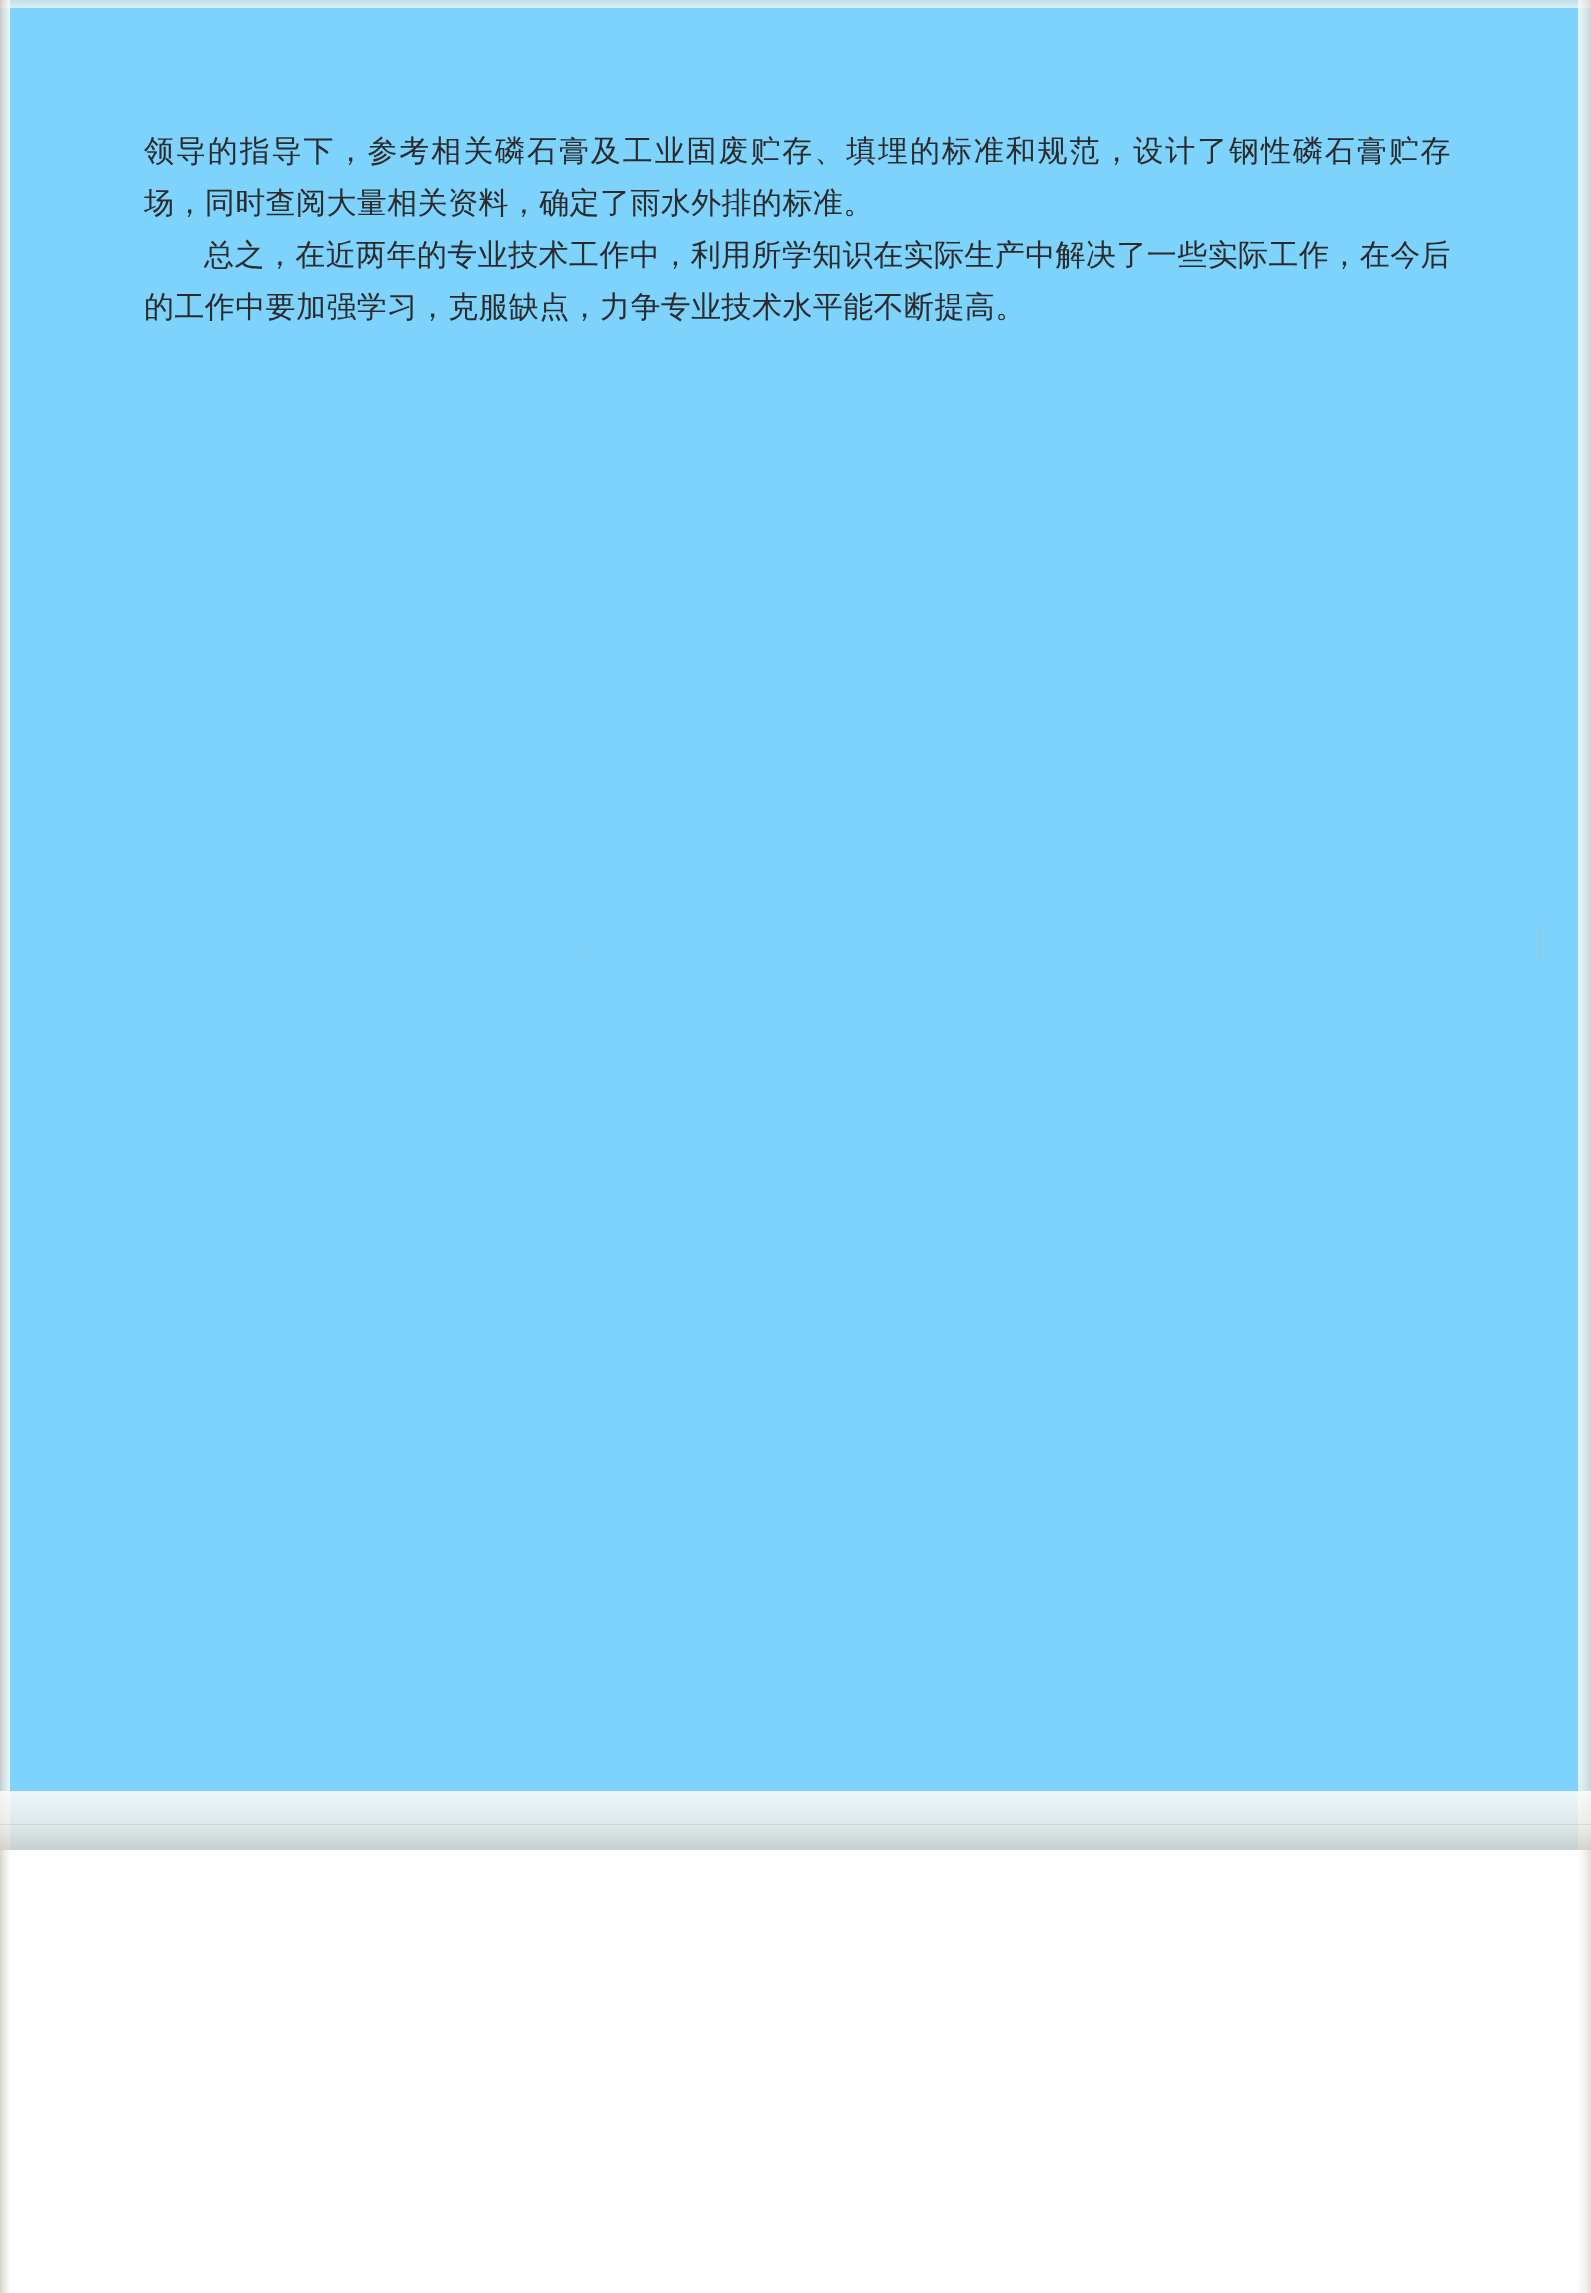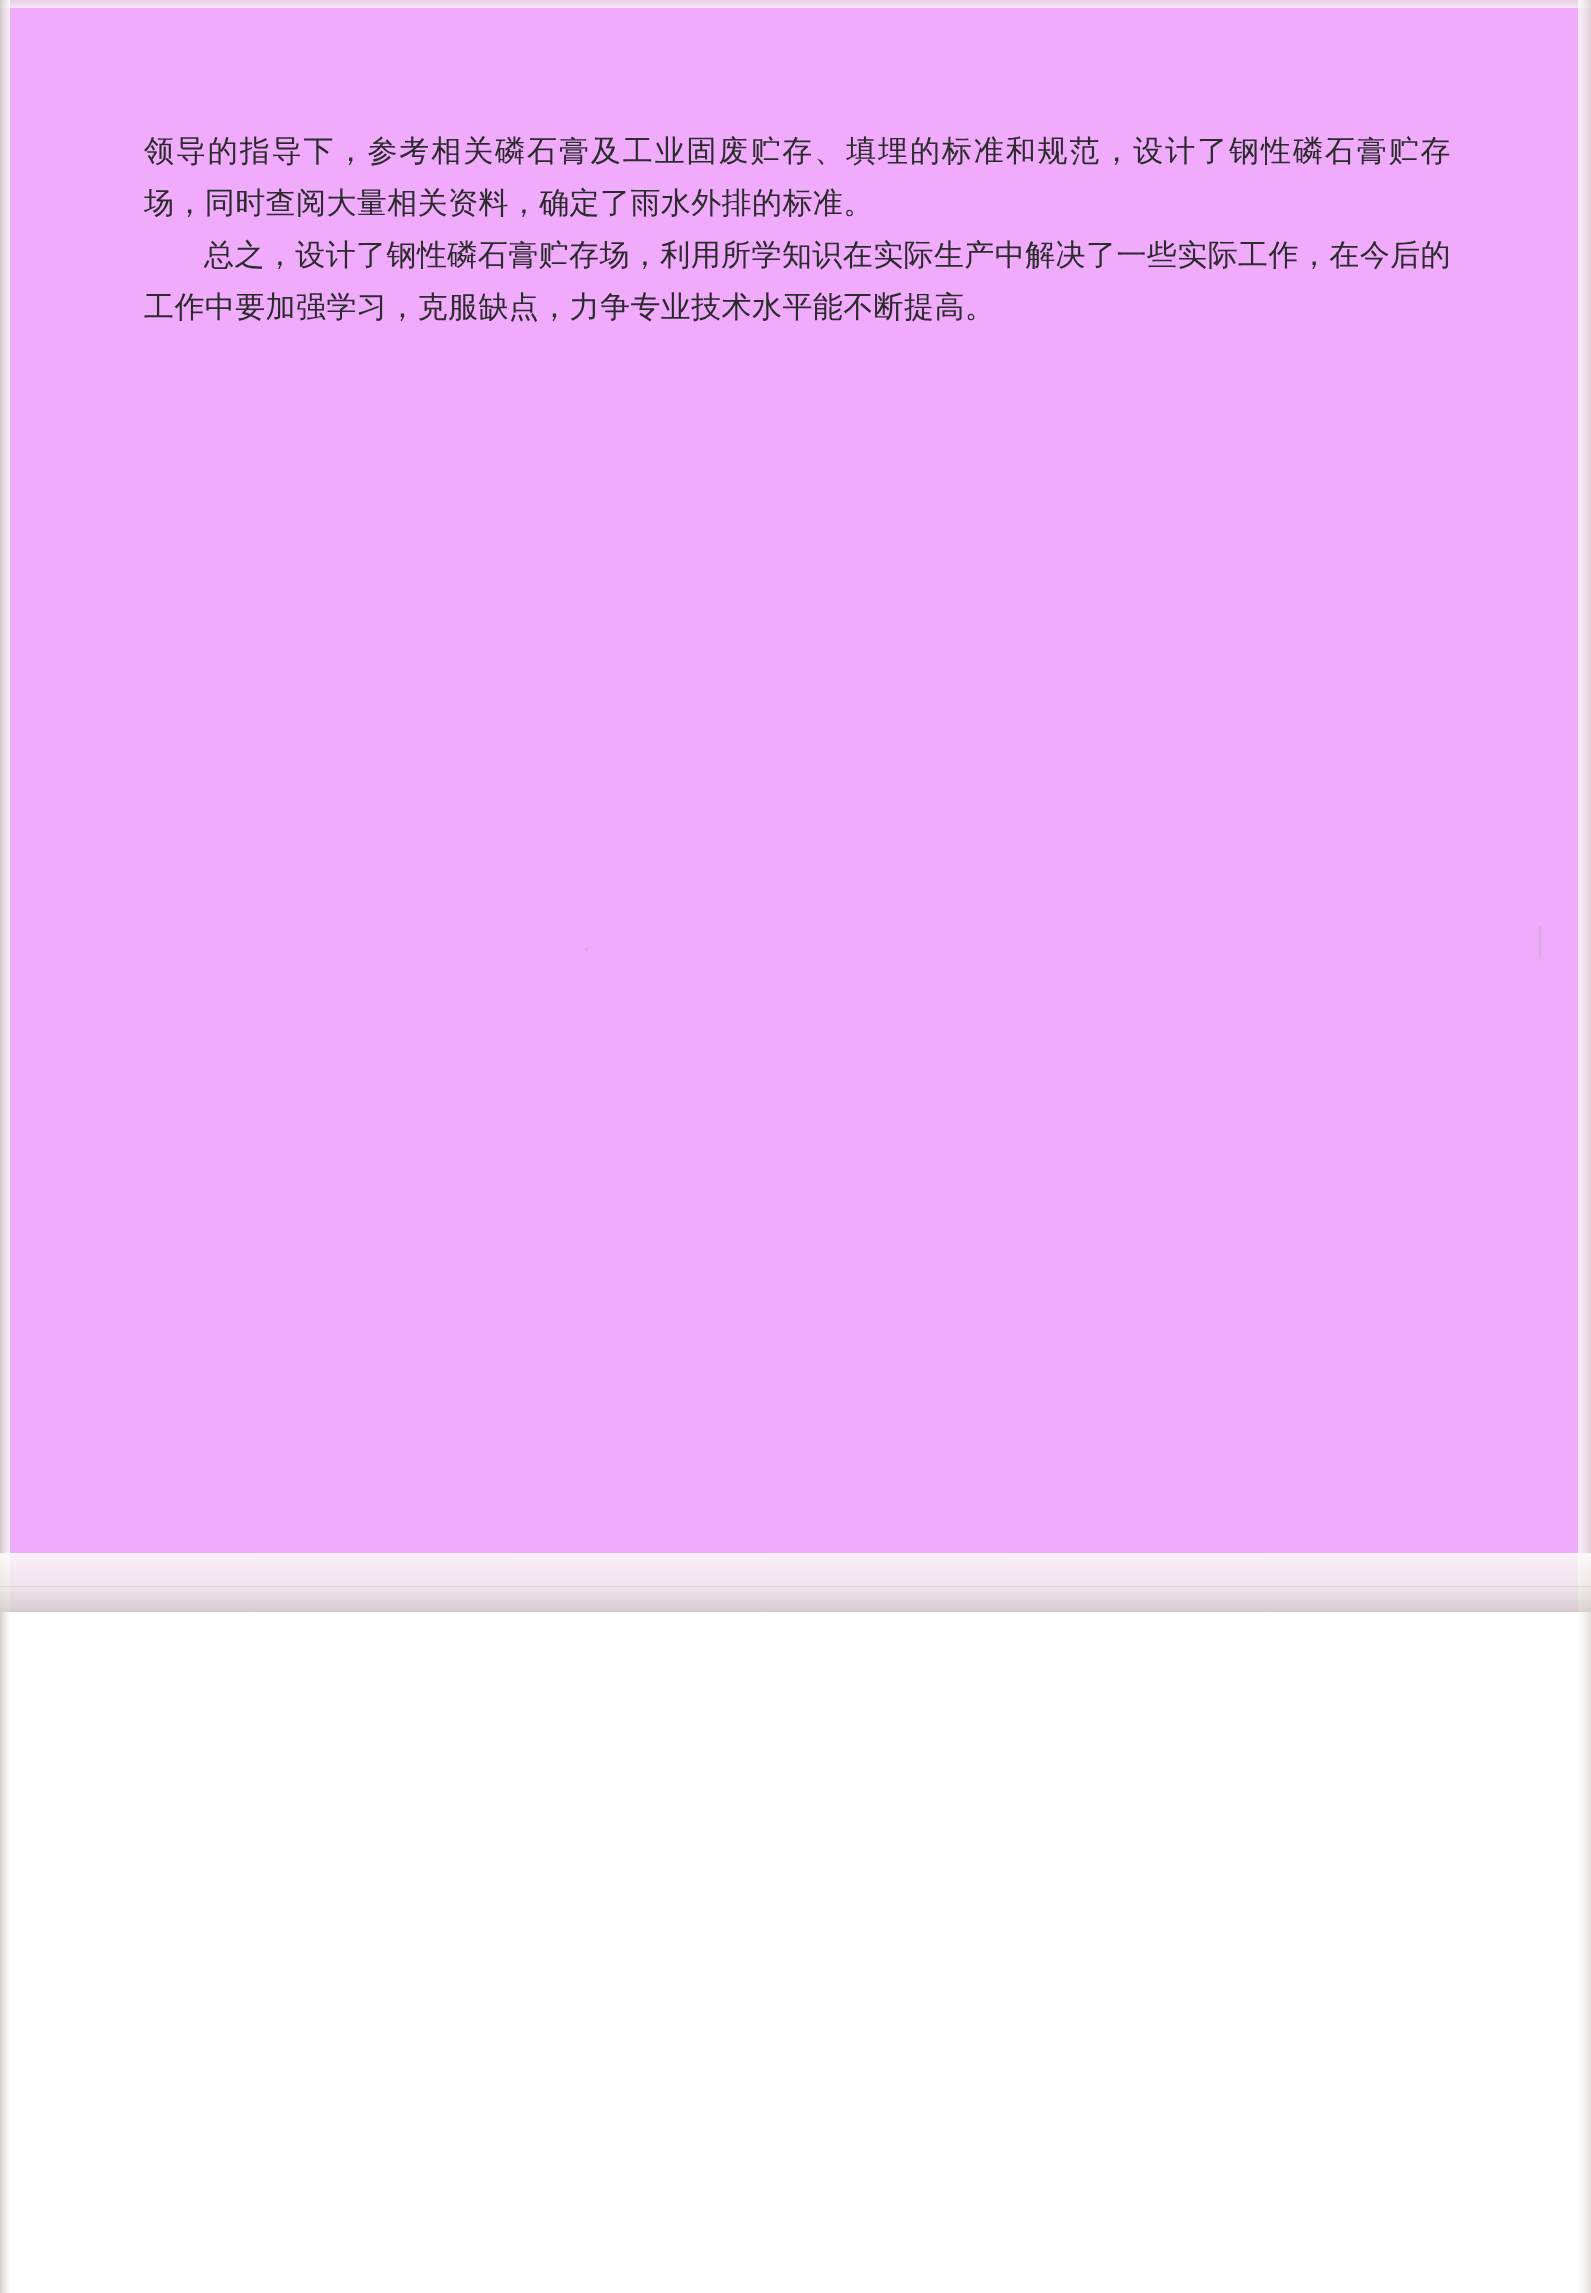--- a/index.html
+++ b/index.html
@@ -11,22 +11,22 @@
     height: 2294px;
     background: #ffffff;
     font-family: "Liberation Serif", "DejaVu Serif", serif;
     overflow: hidden;
   }
 
   
   .page-sheet {
     position: relative;
     width: 1592px;
-    height: 1612px;
-    background: #f0abfc;
+    height: 1850px;
+    background: #7dd3fc;
     box-sizing: border-box;
   }
 
   
   .scan-edge-left {
     position: absolute;
     left: 0;
     top: 0;
     width: 9.8px;
     height: 2294px;
@@ -108,17 +108,17 @@
   <div class="scan-edge-left"></div>
   <div class="scan-edge-right"></div>
   <div class="scan-edge-bottom"></div>
   <div class="scan-fold-line"></div>
 
   <div class="scan-speck" style="left:1539px; top:926px; width:2px; height:33px;"></div>
   <div class="scan-speck" style="left:585px; top:948px; width:2.9px; height:2.9px;"></div>
 
   <div class="text-body">
     <p class="para">领导的指导下，参考相关磷石膏及工业固废贮存、填埋的标准和规范，设计了钢性磷石膏贮存场，同时查阅大量相关资料，确定了雨水外排的标准。</p>
-    <p class="para indent">总之，设计了钢性磷石膏贮存场，利用所学知识在实际生产中解决了一些实际工作，在今后的工作中要加强学习，克服缺点，力争专业技术水平能不断提高。</p>
+    <p class="para indent">总之，在近两年的专业技术工作中，利用所学知识在实际生产中解决了一些实际工作，在今后的工作中要加强学习，克服缺点，力争专业技术水平能不断提高。</p>
   </div>
 
 </div>
 
 
 </body></html>

